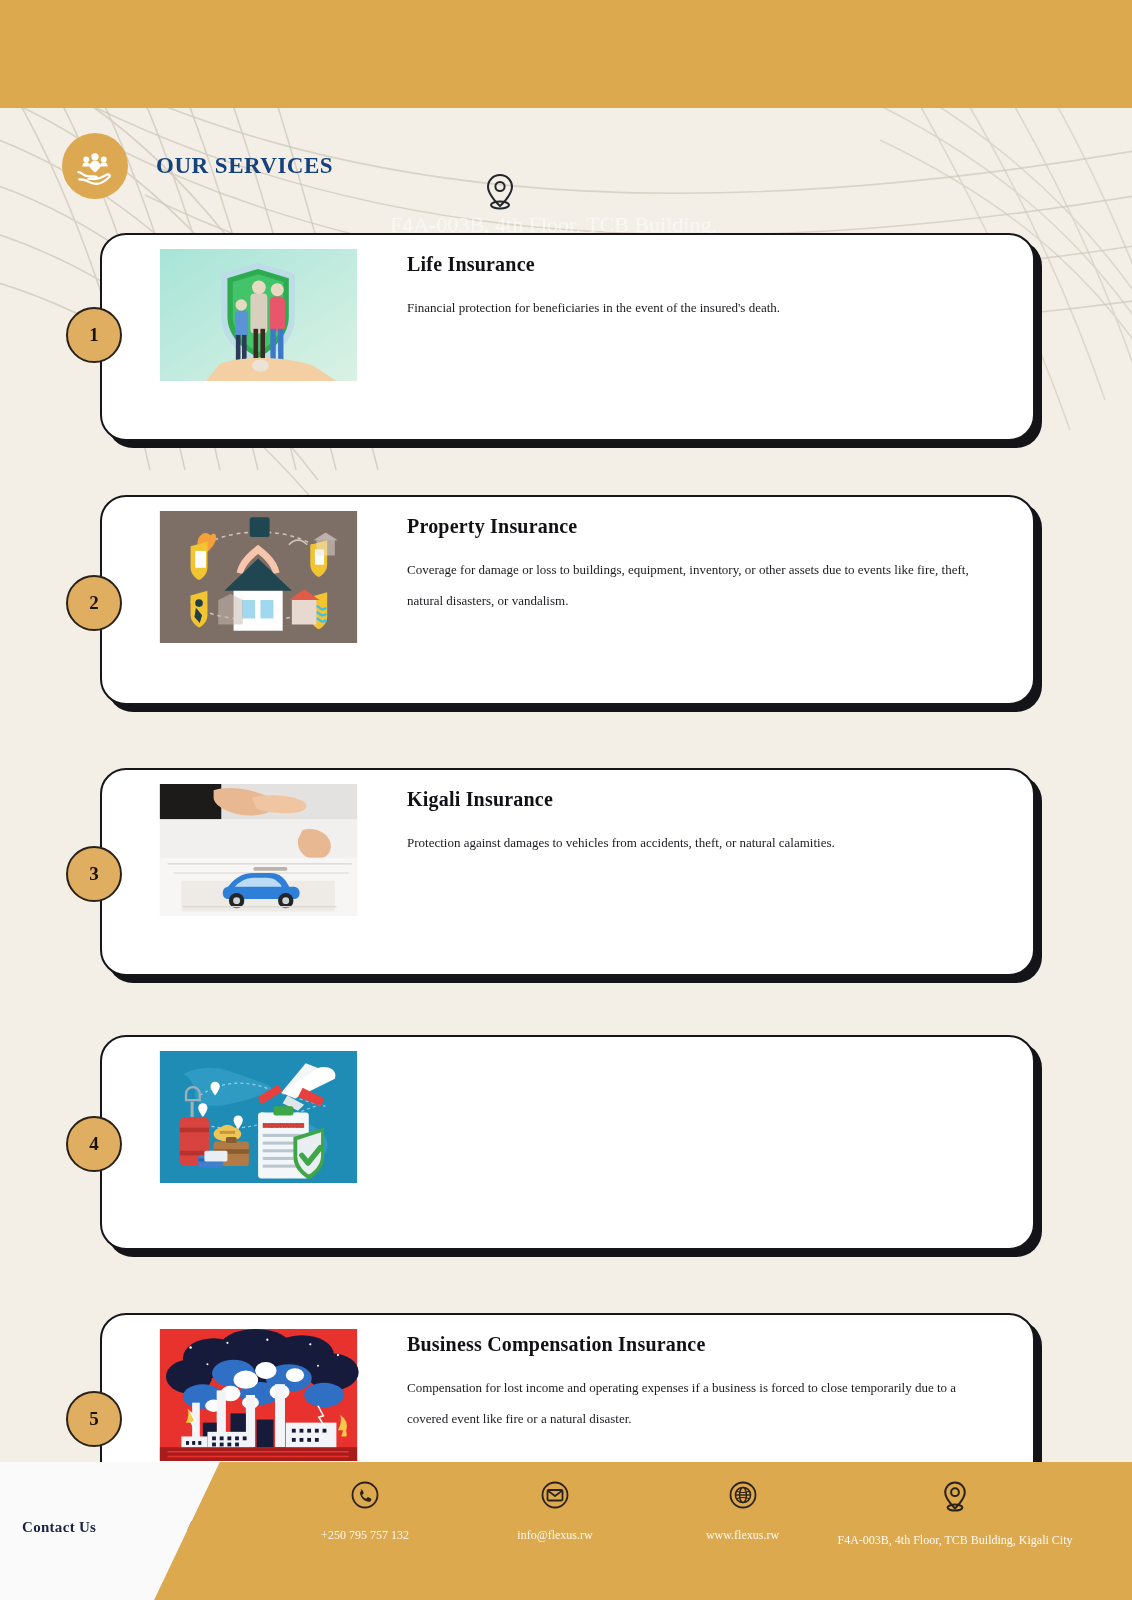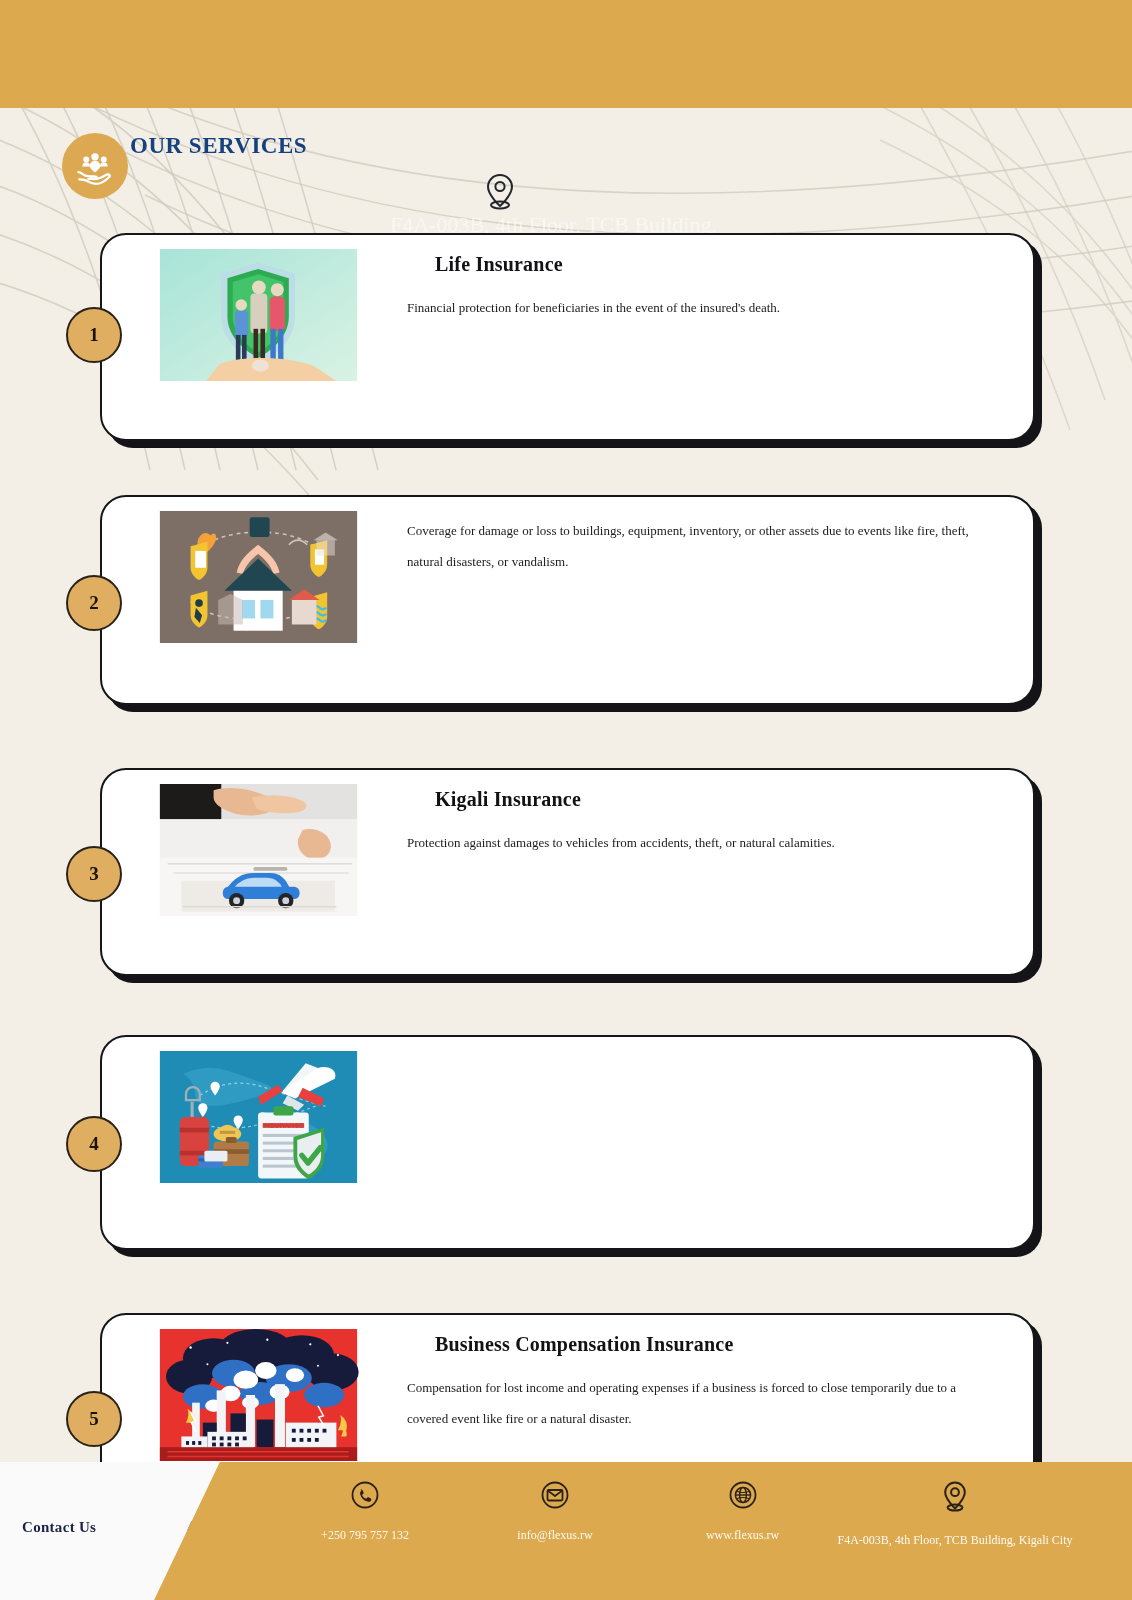--- a/index.html
+++ b/index.html
@@ -51,22 +51,22 @@
     z-index: 1;
     pointer-events: none;
   }
 
   
   .title-row {
     position: absolute;
     top: 133px;
     left: 62px;
     display: flex;
-    align-items: flex-start;
-    gap: 2px;
+    align-items: center;
+    gap: 28px;
     z-index: 6;
   }
 
   .logo-circle {
     width: 66px;
     height: 66px;
     border-radius: 50%;
     background: #dca952;
     display: flex;
     align-items: center;
@@ -149,21 +149,20 @@
     flex: 1;
   }
 
   .card-title {
     font-family: "Liberation Serif", "DejaVu Serif", serif;
     font-weight: bold;
     font-size: 20px;
     color: #111116;
     margin-bottom: 16px;
     letter-spacing: 0.2px;
-    margin-left: 28px;
   }
 
   .card-desc {
     font-family: "Liberation Serif", "DejaVu Serif", serif;
     font-size: 13px;
     line-height: 31px;
     color: #1b1b20;
   }
 
   .badge {
@@ -451,20 +450,21 @@
             <path d="M199 142 q5-4 9 0 t9 0" fill="none" stroke="#3fc0e8" stroke-width="3"></path>
             <path d="M172 116 L188 108 L204 116 V148 H172 Z" fill="#e8d9d0"></path>
             <path d="M168 116 L188 102 L208 116 Z" fill="#e05b4a"></path>
             <path d="M76 116 L92 108 L108 116 V148 H76 Z" fill="#c8bab0" opacity="0.55"></path>
             <path d="M200 38 L216 28 L232 38 Z" fill="#e8e0d8" opacity="0.6"></path>
             <rect x="204" y="38" width="24" height="20" fill="#e8e0d8" opacity="0.5"></rect>
             <path d="M168 44 q12-12 24 0" fill="none" stroke="#cfc4ba" stroke-width="2"></path>
           </svg>
         </div>
         <div class="card-body">
+          <div class="card-title">Property Insurance</div>
           <div class="card-desc">Coverage for damage or loss to buildings, equipment, inventory, or other assets due to events like fire, theft, natural disasters, or vandalism.</div>
         </div>
       </div>
       <div class="badge">2</div>
     </div>
 
     <div class="card-wrap c3">
       <div class="card">
         <div class="card-thumb">
           <svg viewBox="0 0 257 172">

